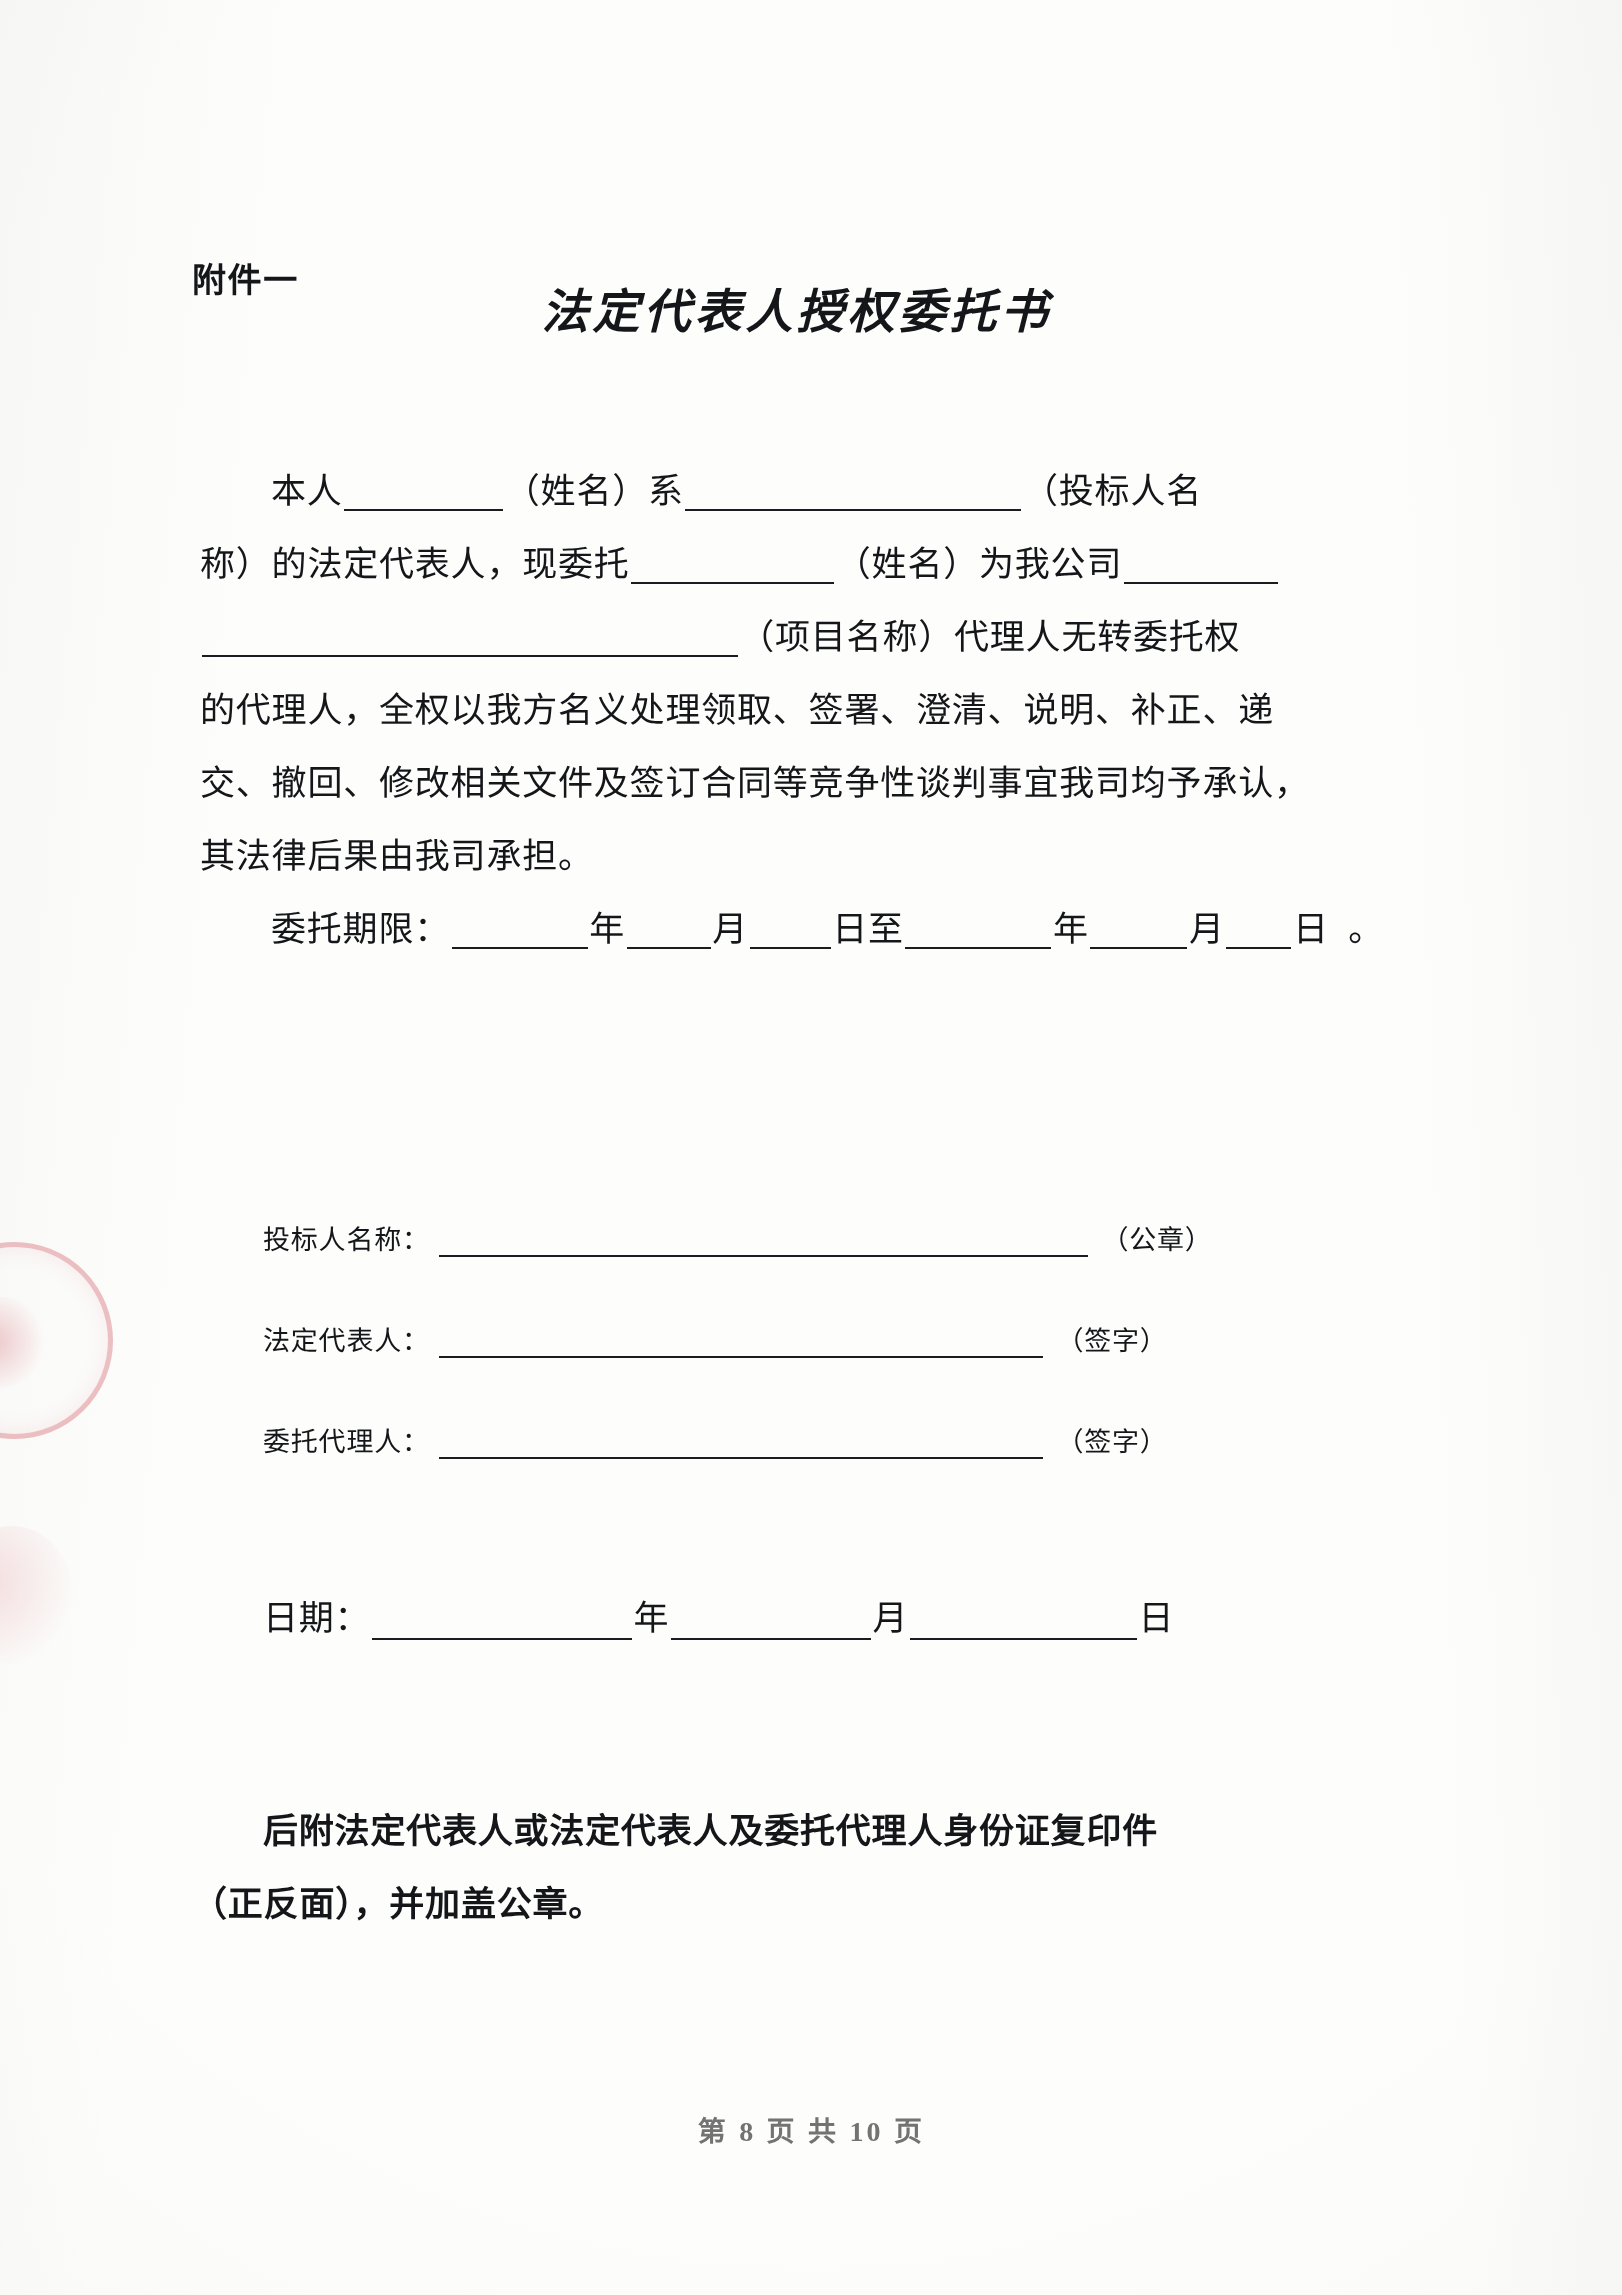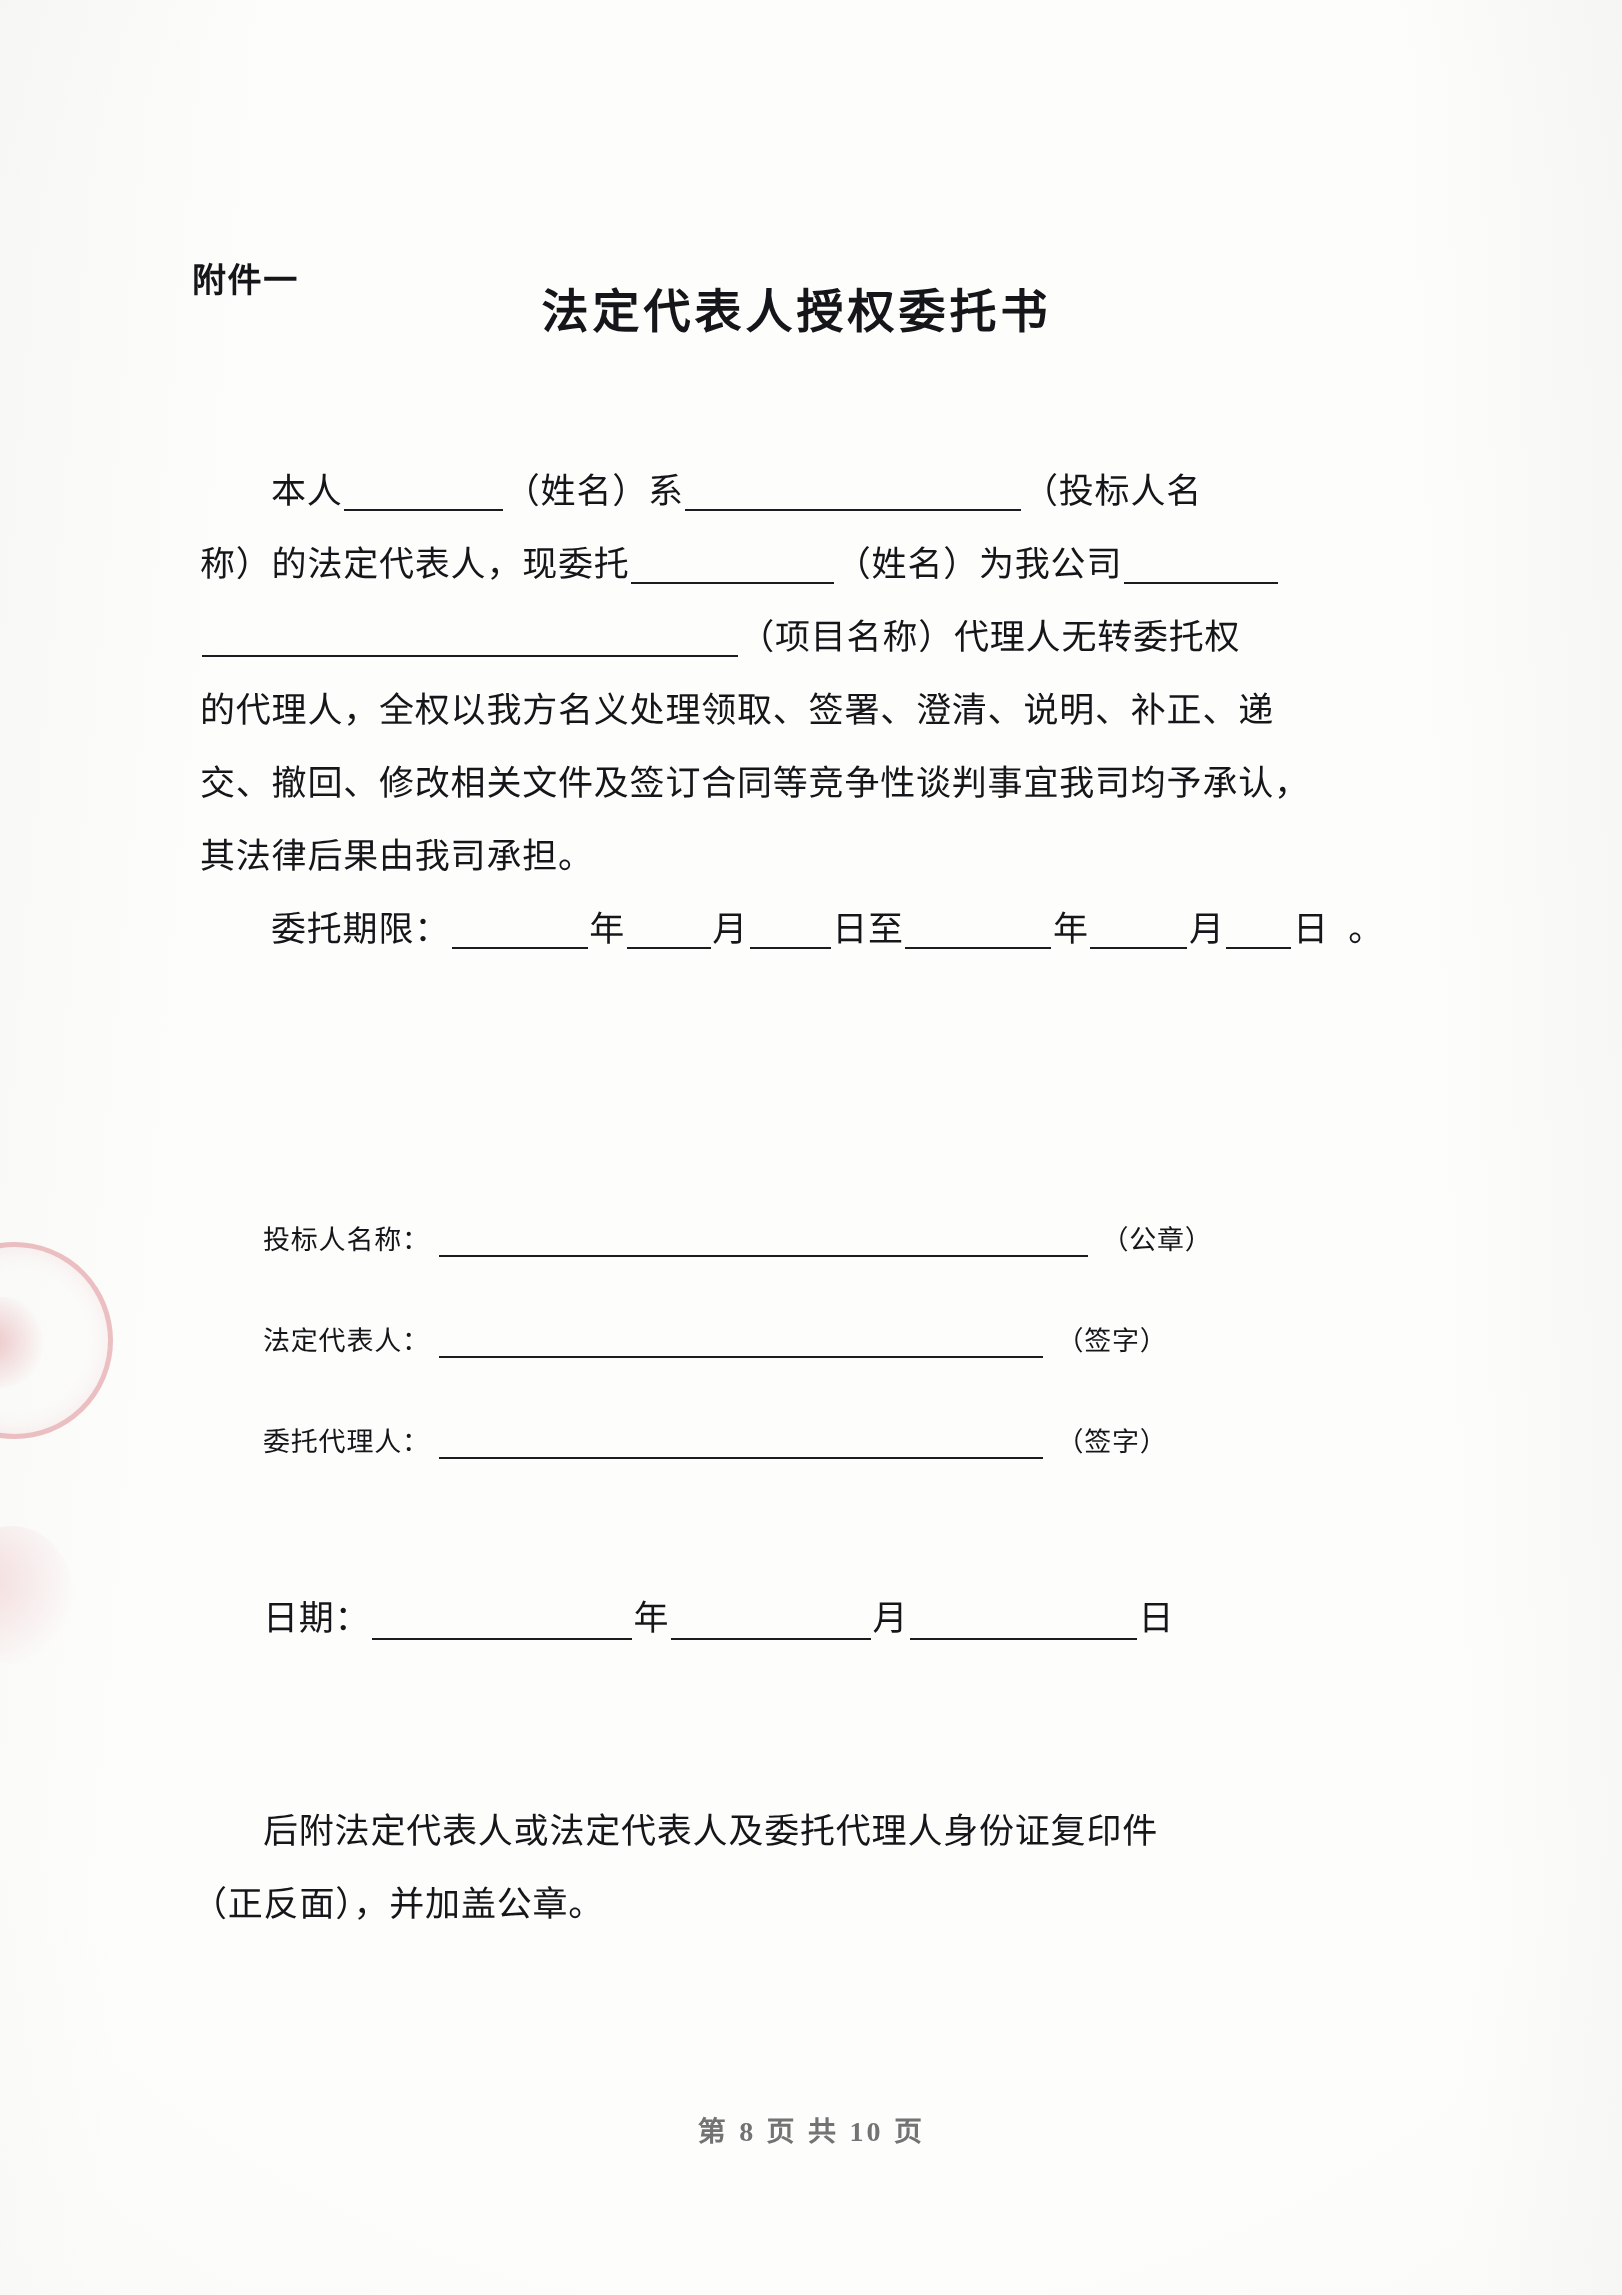--- a/index.html
+++ b/index.html
@@ -86,20 +86,21 @@
   .doc-title {
     position: absolute;
     left: 0;
     top: 273px;
     width: 1209px;
     text-align: center;
     font-size: 47px;
     font-weight: 700;
     letter-spacing: 4px;
     font-family: "Liberation Sans", "DejaVu Sans", sans-serif;
+    font-style: italic;
   }
 
   .body-block {
     position: absolute;
     left: 8px;
     top: 438px;
     width: 1209px;
   }
 
   .line {
@@ -173,20 +174,21 @@
     letter-spacing: 0.8px;
     white-space: nowrap;
     padding-left: 71px;
   }
 
   .closing-block {
     position: absolute;
     left: 0;
     top: 1778px;
     width: 1209px;
+    font-weight: bold;
   }
 
   .footer {
     position: absolute;
     left: 0;
     top: 2109px;
     width: 1623px;
     text-align: center;
     font-size: 28px;
     font-weight: 700;

